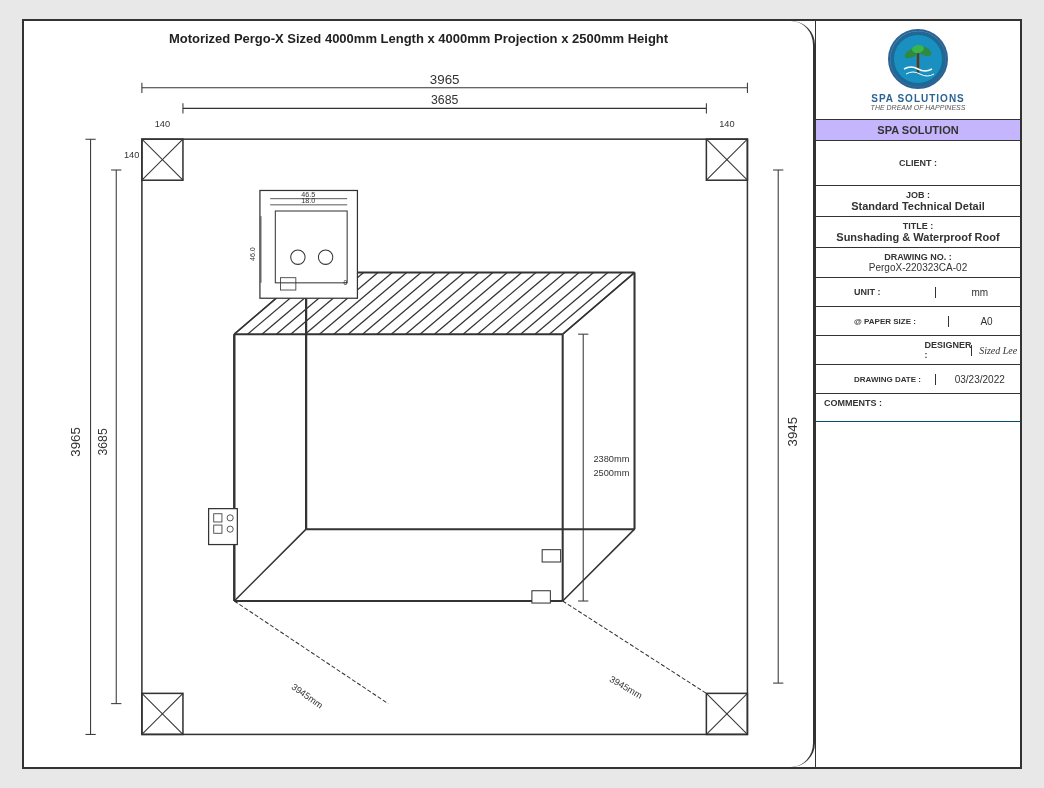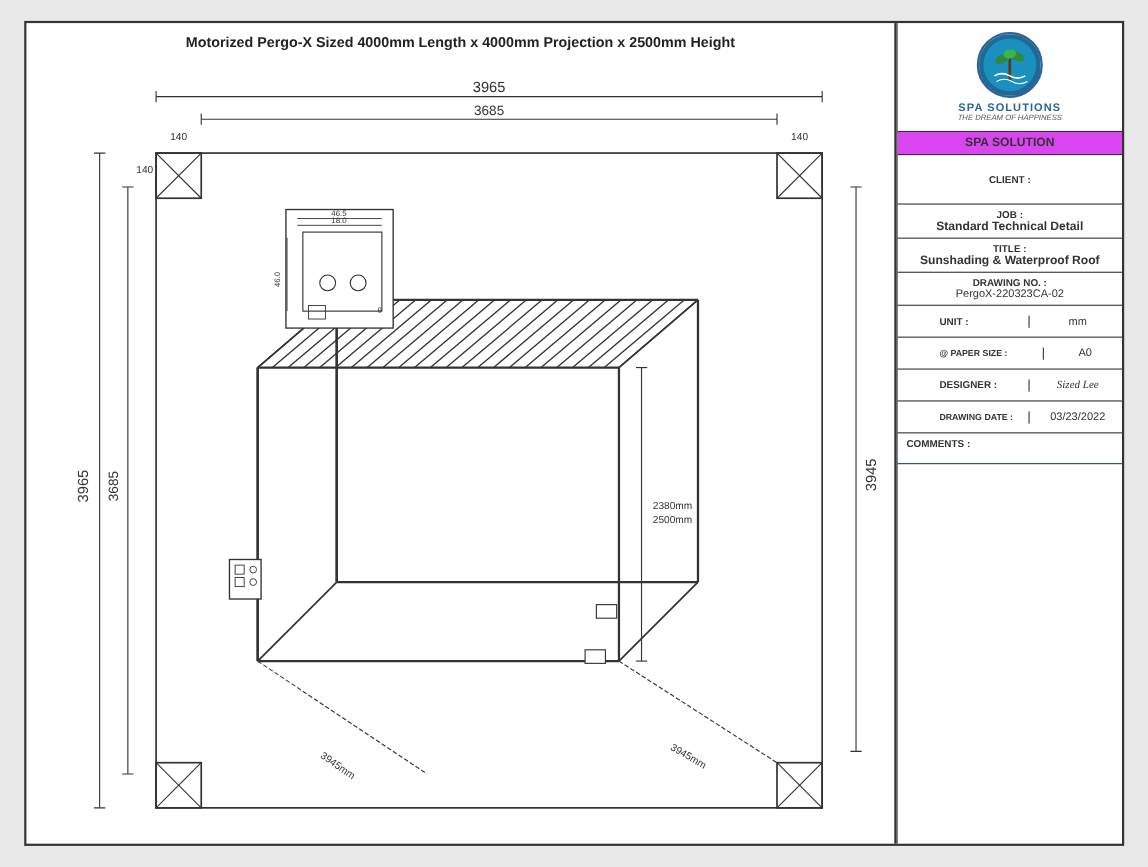--- a/index.html
+++ b/index.html
@@ -21,20 +21,21 @@
       flex-direction: row;
       position: relative;
     }
     
     .drawing-area {
       flex: 1;
       position: relative;
       border-right: 2px solid #333;
       overflow: hidden;
       padding: 10px;
+      border-radius: 24px;
     }
     .drawing-title {
       text-align: center;
       font-size: 13px;
       font-weight: bold;
       color: #222;
       margin-bottom: 5px;
     }
     
     .drawing-svg {
@@ -140,21 +141,21 @@
     }
     .comments-label {
       font-size: 9px;
       font-weight: bold;
       color: #333;
     }
     .bottom-empty {
       flex: 1;
     }
     .spa-solution-header {
-      background: #d946ef;
+      background: #c4b5fd;
       text-align: center;
       padding: 4px;
       font-size: 11px;
       font-weight: bold;
       color: #333;
       border-bottom: 1px solid #333;
     }
   </style>
 </head>
 <body>
@@ -363,21 +364,21 @@
       </div>
     </div>
 
     <div class="info-section" style="padding:0;">
       <div class="info-row" style="height:28px;border:none;gap:27px;">
         <div class="info-label-left" style="font-size:8px;">@ PAPER SIZE :</div>
         <div class="info-value-right">A0</div>
       </div>
     </div>
 
-    <div class="info-section" style="padding:0;">
+    <div class="info-section" style="padding:0;align-items:flex-end;">
       <div class="info-row" style="height:28px;border:none;">
         <div class="info-label-left">DESIGNER :</div>
         <div class="info-value-right italic-value">Sized Lee</div>
       </div>
     </div>
 
     <div class="info-section" style="padding:0;">
       <div class="info-row" style="height:28px;border:none;">
         <div class="info-label-left" style="font-size:8px;">DRAWING DATE :</div>
         <div class="info-value-right">03/23/2022</div>

